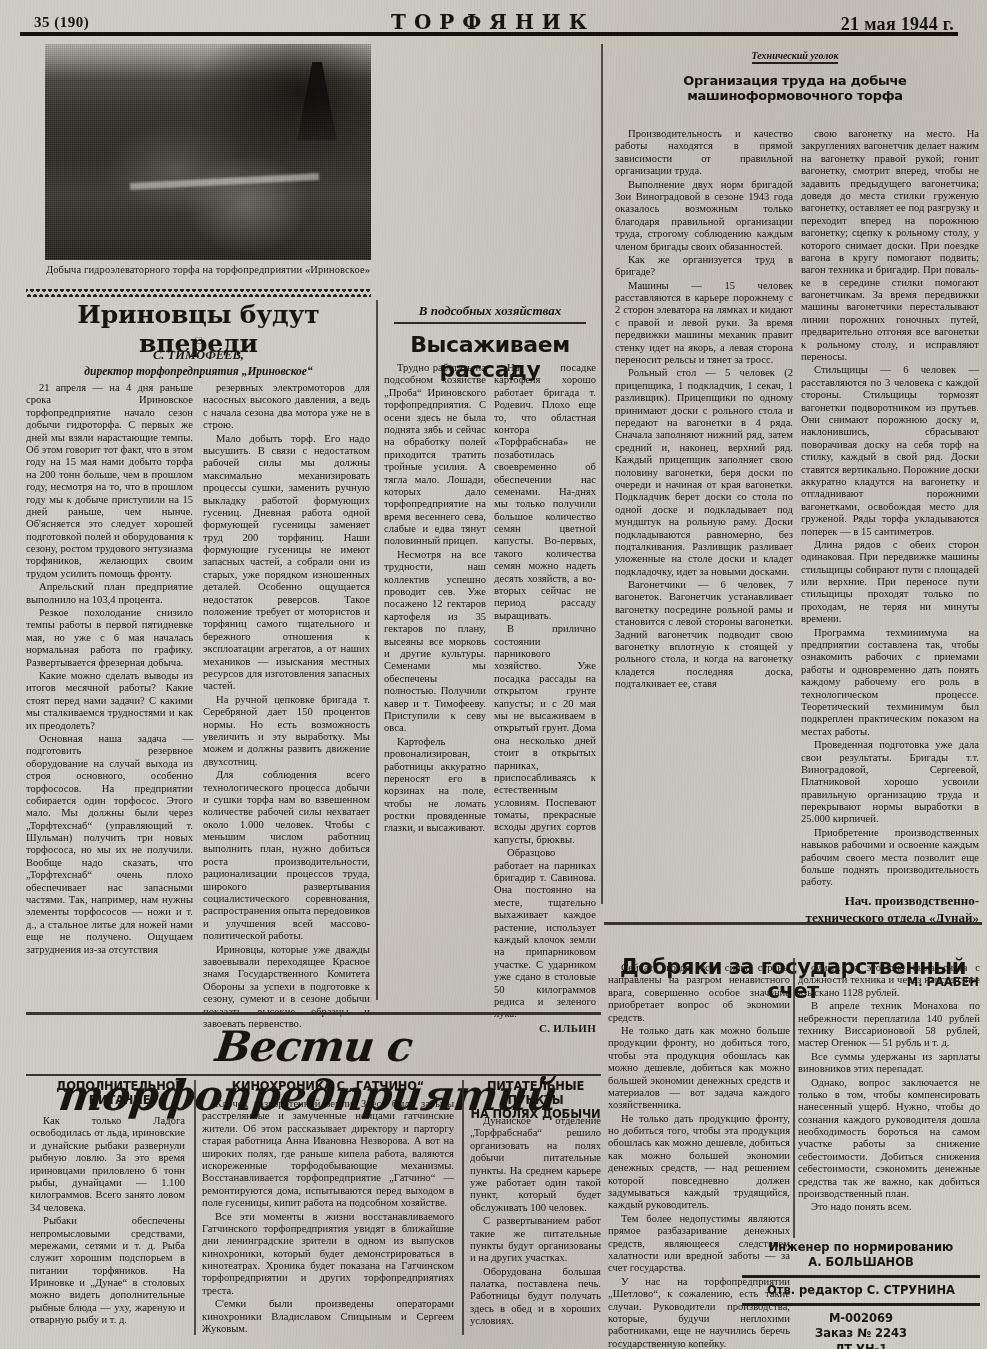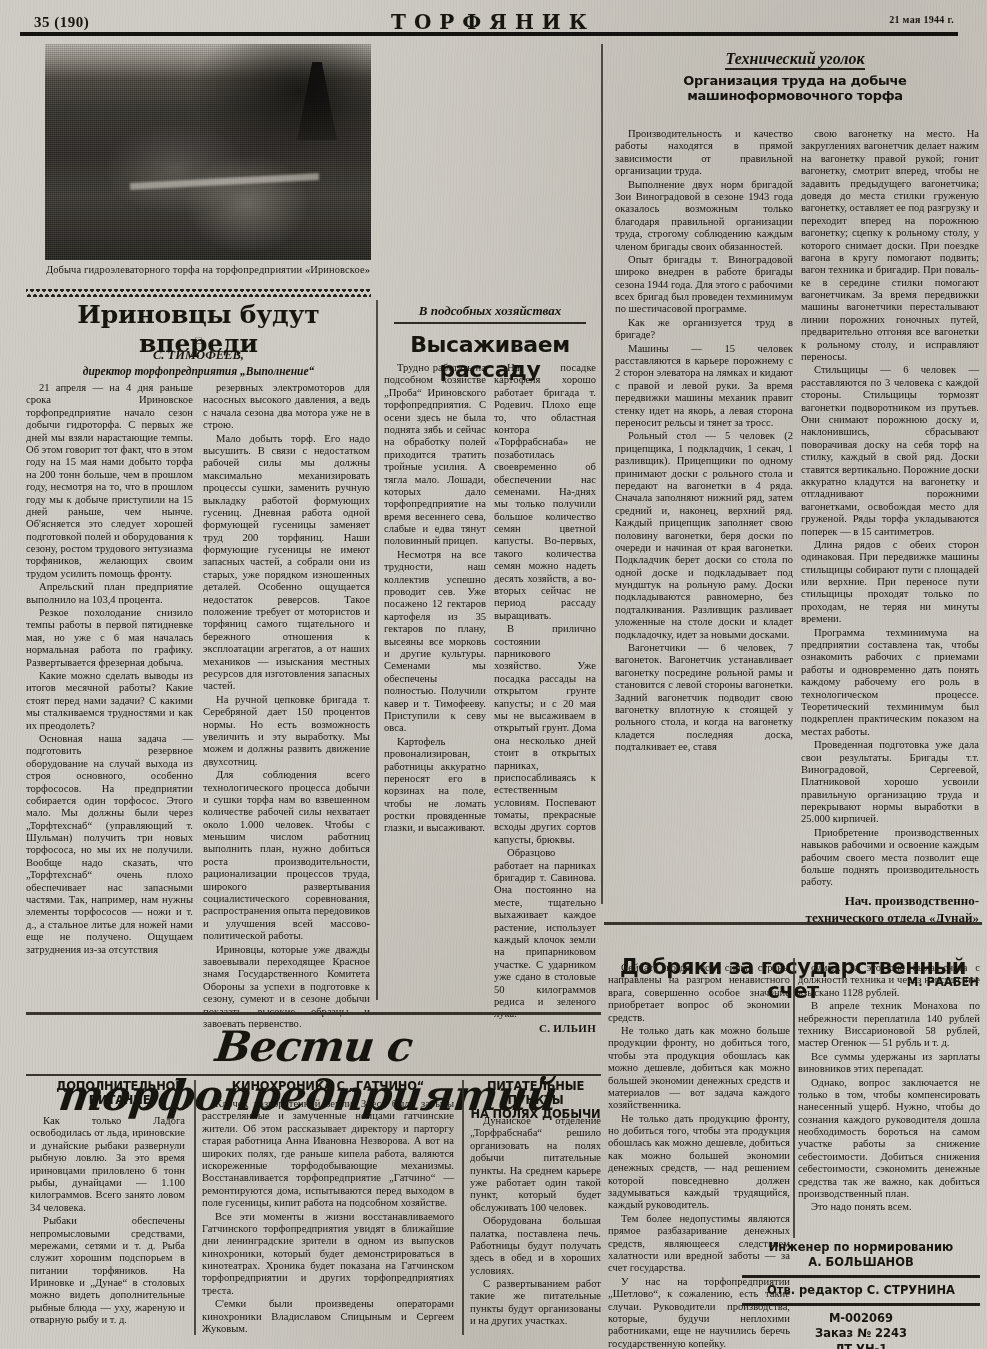--- a/index.html
+++ b/index.html
@@ -29,21 +29,21 @@
   
   .masthead{
     position:absolute;left:28px;top:10px;width:930px;height:34px;
   }
   .mh-left{position:absolute;left:6px;top:4px;font-size:15px;font-weight:bold;letter-spacing:.5px;}
   .mh-title{
     position:absolute;left:0;right:0;top:0;text-align:center;
     font-family:"DejaVu Serif", serif;
     font-size:20px;font-weight:bold;letter-spacing:8px;
   }
-  .mh-right{position:absolute;right:4px;top:4px;font-size:10px;font-weight:bold;letter-spacing:.3px;}
+  .mh-right{position:absolute;right:4px;top:4px;font-size:18px;font-weight:bold;letter-spacing:.3px;}
   .mh-rule{position:absolute;left:20px;top:32px;width:938px;height:0;border-top:4px solid #151310;}
 
   
   .vrule{position:absolute;width:0;border-left:2px solid #3a362d;opacity:.85;}
   .hrule{position:absolute;height:0;border-top:2px solid #3a362d;}
 
   
   .photo{
     position:absolute;left:45px;top:44px;width:326px;height:216px;
     background:
@@ -102,21 +102,21 @@
   }
   .kicker-rule{border-top:2px solid #2f2c25;margin:3px 10px 0 10px;}
   .h2{
     font-family:"DejaVu Sans", sans-serif;font-weight:bold;
     font-size:22px;text-align:center;letter-spacing:-.4px;
   }
 
   
   .tech-kicker{
     position:absolute;left:615px;top:50px;width:360px;text-align:center;
-    font-style:italic;font-weight:bold;font-size:16px;
+    font-style:italic;font-weight:bold;font-size:10px;
   }
   .tech-kicker u{text-decoration:none;border-bottom:2px solid #26231d;padding-bottom:1px;}
   .h3{
     position:absolute;left:608px;top:74px;width:374px;text-align:center;
     font-family:"DejaVu Sans", sans-serif;font-weight:bold;font-size:13px;line-height:1.14;letter-spacing:-.3px;
   }
 
   
   .banner{
     position:absolute;left:26px;top:1022px;width:575px;height:54px;
@@ -159,21 +159,21 @@
     <div class="derrick"></div>
     <div class="pipe"></div>
   </div>
   <div class="photocap">Добыча гидроэлеваторного торфа на торфопредприятии «Ириновское»</div>
 
   <div class="wave"></div>
   <div class="h1">Ириновцы будут впереди</div>
   <div class="sq">□</div>
   <div class="byline">
     <div>С. ТИМОФЕЕВ,</div>
-    <div class="role">директор торфопредприятия „Выполнение“</div>
+    <div class="role">директор торфопредприятия „Ириновское“</div>
   </div>
 
   <div class="col" style="left:26px;top:382px;width:167px;">
     <p>21 апреля — на 4 дня раньше срока Ириновское торфопредприятие начало сезон добычи гидроторфа. С первых же дней мы взяли нарастающие темпы. Об этом говорит тот факт, что в этом году на 15 мая нами добыто торфа на 200 тонн больше, чем в прошлом году, несмотря на то, что в прошлом году мы к добыче приступили на 15 дней раньше, чем нынче. Об'ясняется это следует хорошей подготовкой полей и оборудования к сезону, ростом трудового энтузиазма торфяников, желающих своим трудом усилить помощь фронту.</p>
     <p>Апрельский план предприятие выполнило на 103,4 процента.</p>
     <p>Резкое похолодание снизило темпы работы в первой пятидневке мая, но уже с 6 мая началась нормальная работа по графику. Развертывается фрезерная добыча.</p>
     <p>Какие можно сделать выводы из итогов месячной работы? Какие стоят перед нами задачи? С какими мы сталкиваемся трудностями и как их преодолеть?</p>
     <p>Основная наша задача — подготовить резервное оборудование на случай выхода из строя основного, особенно торфососов. На предприятии собирается один торфосос. Этого мало. Мы должны были через „Торфтехснаб“ (управляющий т. Шульман) получить три новых торфососа, но мы их не получили. Вообще надо сказать, что „Торфтехснаб“ очень плохо обеспечивает нас запасными частями. Так, например, нам нужны элементы торфососов — ножи и т. д., а стальное литье для ножей нами еще не получено. Ощущаем затруднения из-за отсутствия</p>
   </div>
 
@@ -208,21 +208,20 @@
   <div class="vrule" style="left:601px;top:44px;height:860px;"></div>
 
   <div class="tech-kicker">
     <u>Технический уголок</u>
   </div>
   <div class="h3">Организация труда на добыче машиноформовочного торфа</div>
 
   <div class="col" style="left:615px;top:128px;width:178px;">
     <p>Производительность и качество работы находятся в прямой зависимости от правильной организации труда.</p>
     <p>Выполнение двух норм бригадой Зои Виноградовой в сезоне 1943 года оказалось возможным только благодаря правильной организации труда, строгому соблюдению каждым членом бригады своих обязанностей.</p>
-    <p>Опыт бригады т. Виноградовой широко внедрен в работе бригады сезона 1944 года. Для этого с рабочими всех бригад был проведен техминимум по шестичасовой программе.</p>
     <p>Как же организуется труд в бригаде?</p>
     <p>Машины — 15 человек расставляются в карьере порожнему с 2 сторон элеватора на лямках и кидают с правой и левой руки. За время передвижки машины механик правит стенку идет на якорь, а левая сторона переносит рельсы и тянет за тросс.</p>
     <p>Рольный стол — 5 человек (2 прицепщика, 1 подкладчик, 1 секач, 1 разливщик). Прицепщики по одному принимают доски с рольного стола и передают на вагонетки в 4 ряда. Сначала заполняют нижний ряд, затем средний и, наконец, верхний ряд. Каждый прицепщик заполняет свою половину вагонетки, беря доски по очереди и начиная от края вагонетки. Подкладчик берет доски со стола по одной доске и подкладывает под мундштук на рольную раму. Доски подкладываются равномерно, без подталкивания. Разливщик разливает уложенные на столе доски и кладет подкладочку, идет за новыми досками.</p>
     <p>Вагонетчики — 6 человек, 7 вагонеток. Вагонетчик устанавливает вагонетку посредине рольной рамы и становится с левой стороны вагонетки. Задний вагонетчик подводит свою вагонетку вплотную к стоящей у рольного стола, и когда на вагонетку кладется последняя доска, подталкивает ее, ставя</p>
   </div>
   <div class="col" style="left:801px;top:128px;width:178px;">
     <p>свою вагонетку на место. На закруглениях вагонетчик делает нажим на вагонетку правой рукой; гонит вагонетку, смотрит вперед, чтобы не задавить предыдущего вагонетчика; доведя до места стилки груженую вагонетку, оставляет ее под разгрузку и переходит вперед на порожнюю вагонетку; сцепку к рольному столу, у которого снимает доски. При поездке вагона в кругу помогают подвить; вагон техника и бригадир. При поваль-ке в середине стилки помогают вагонетчикам. За время передвижки машины вагонетчики пересталывают линии порожних гоночных путей, предварительно отгоняя все вагонетки к рольному столу, и исправляют переносы.</p>
     <p>Стильщицы — 6 человек — расставляются по 3 человека с каждой стороны. Стильщицы тормозят вагонетки подворотником из прутьев. Они снимают порожнюю доску и, наклонившись, сбрасывают поворачивая доску на себя торф на стилку, каждый в свой ряд. Доски ставятся вертикально. Порожние доски аккуратно кладутся на вагонетку и отгладнивают порожними вагонетками, освобождая место для груженой. Ряды торфа укладываются поперек — в 15 сантиметров.</p>
     <p>Длина рядов с обеих сторон одинаковая. При передвижке машины стильщицы собирают пути с площадей или верхние. При переносе пути стильщицы проходят только по проходам, не теряя ни минуты времени.</p>
     <p>Программа техминимума на предприятии составлена так, чтобы ознакомить рабочих с приемами работы и одновременно дать понять каждому рабочему его роль в технологическом процессе. Теоретический техминимум был подкреплен практическим показом на местах работы.</p>
@@ -288,19 +287,19 @@
     <p>С'емки были произведены операторами кинохроники Владиславом Спицыным и Сергеем Жуковым.</p>
   </div>
 
   <div class="vrule" style="left:462px;top:1080px;height:255px;"></div>
   <div style="position:absolute;left:470px;top:1080px;width:131px;">
     <div class="subhead">ПИТАТЕЛЬНЫЕ ПУНКТЫ</div>
     <div class="subhead">НА ПОЛЯХ ДОБЫЧИ</div>
   </div>
   <div class="col" style="left:470px;top:1115px;width:131px;">
     <p>Дунайское отделение „Торфрабснаба“ решило организовать на полях добычи питательные пункты. На среднем карьере уже работает один такой пункт, который будет обслуживать 100 человек.</p>
+    <p>С развертыванием работ такие же питательные пункты будут организованы и на других участках.</p>
     <p>Оборудована большая палатка, поставлена печь. Работницы будут получать здесь в обед и в хороших условиях.</p>
-    <p>С развертыванием работ такие же питательные пункты будут организованы и на других участках.</p>
   </div>
 
 </div>
 
 <div class="grain"></div>
 
 </body></html>

